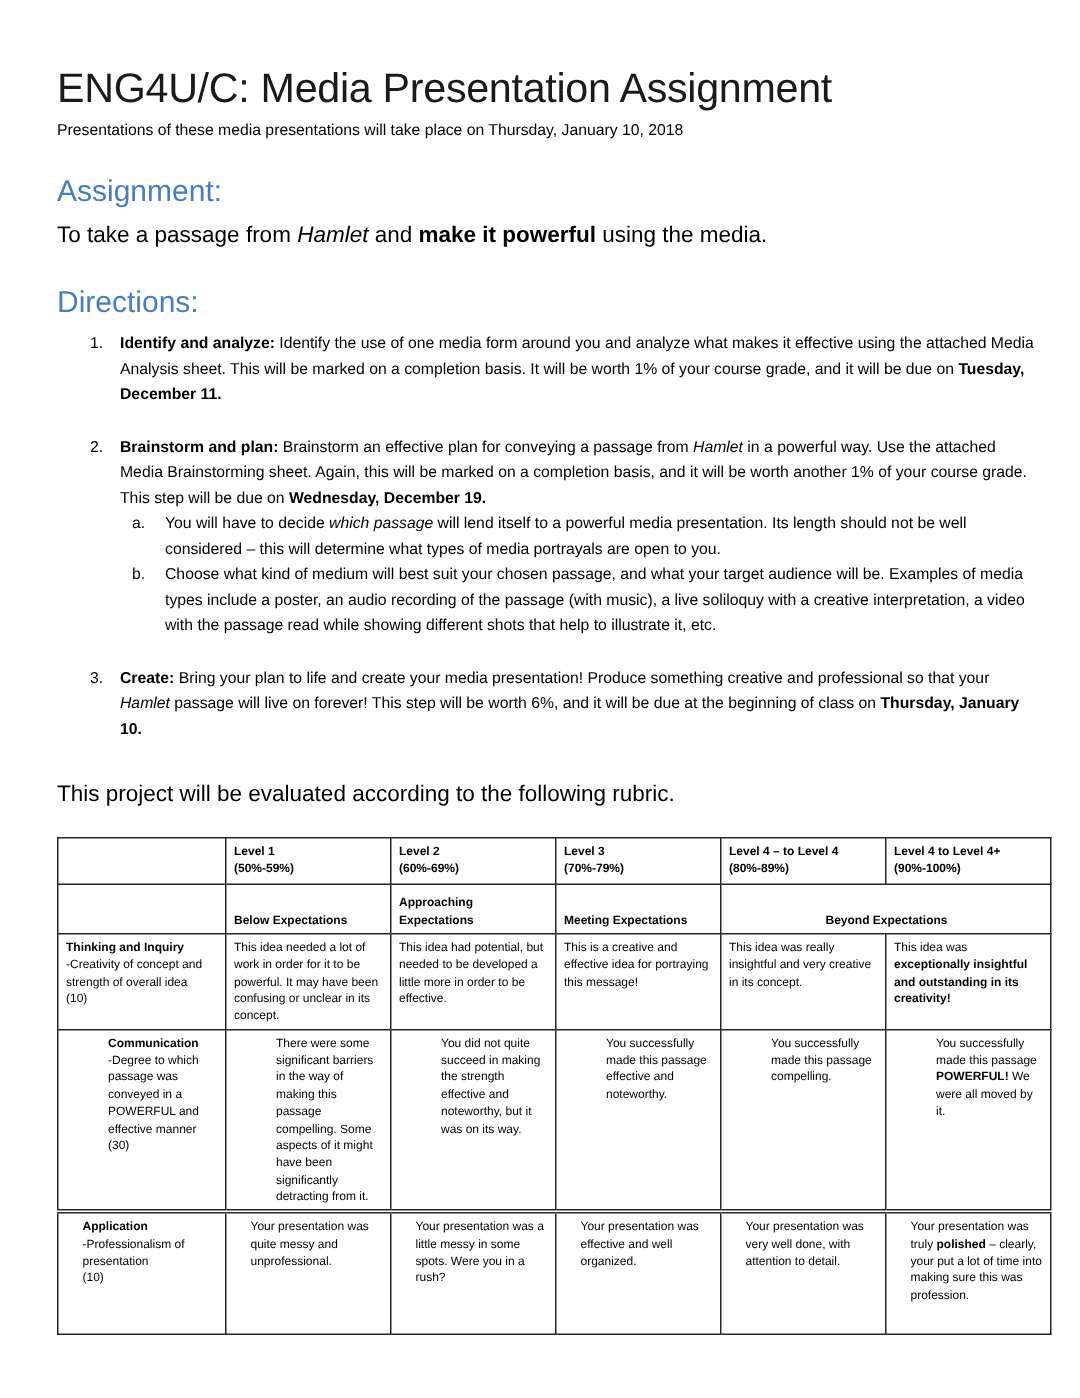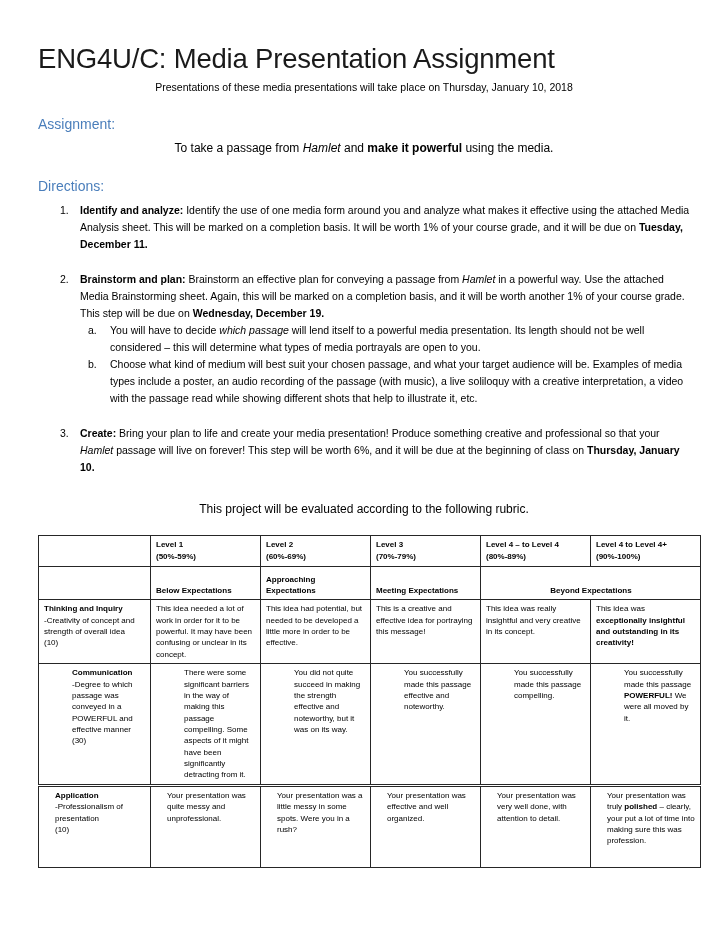--- a/index.html
+++ b/index.html
@@ -34,38 +34,36 @@
     font-weight: normal;
     line-height: 1.12;
     letter-spacing: -0.2px;
     margin: 0 0 6px 0;
     color: #1a1a1a;
   }
   .doc-subtitle {
     font-size: 10.5px;
     line-height: 1.3;
     margin: 0 0 22px 0;
-    text-align: center;
   }
   .section-heading {
-    font-size: 14px;
+    font-size: 20px;
     font-weight: normal;
     color: #4a7ebb;
     margin: 0 0 7px 0;
     line-height: 1.2;
   }
   .section-heading.evaluation,
   .section-heading.directions {
     margin-top: 0;
   }
   .body-line {
-    font-size: 12px;
+    font-size: 15px;
     line-height: 1.35;
     margin: 0;
-    text-align: center;
   }
   .gap-md { height: 22px; }
   .gap-lg { height: 25px; }
 
   
   ol.steps {
     margin: 0;
     padding: 0;
     list-style: none;
     counter-reset: stepcount;

